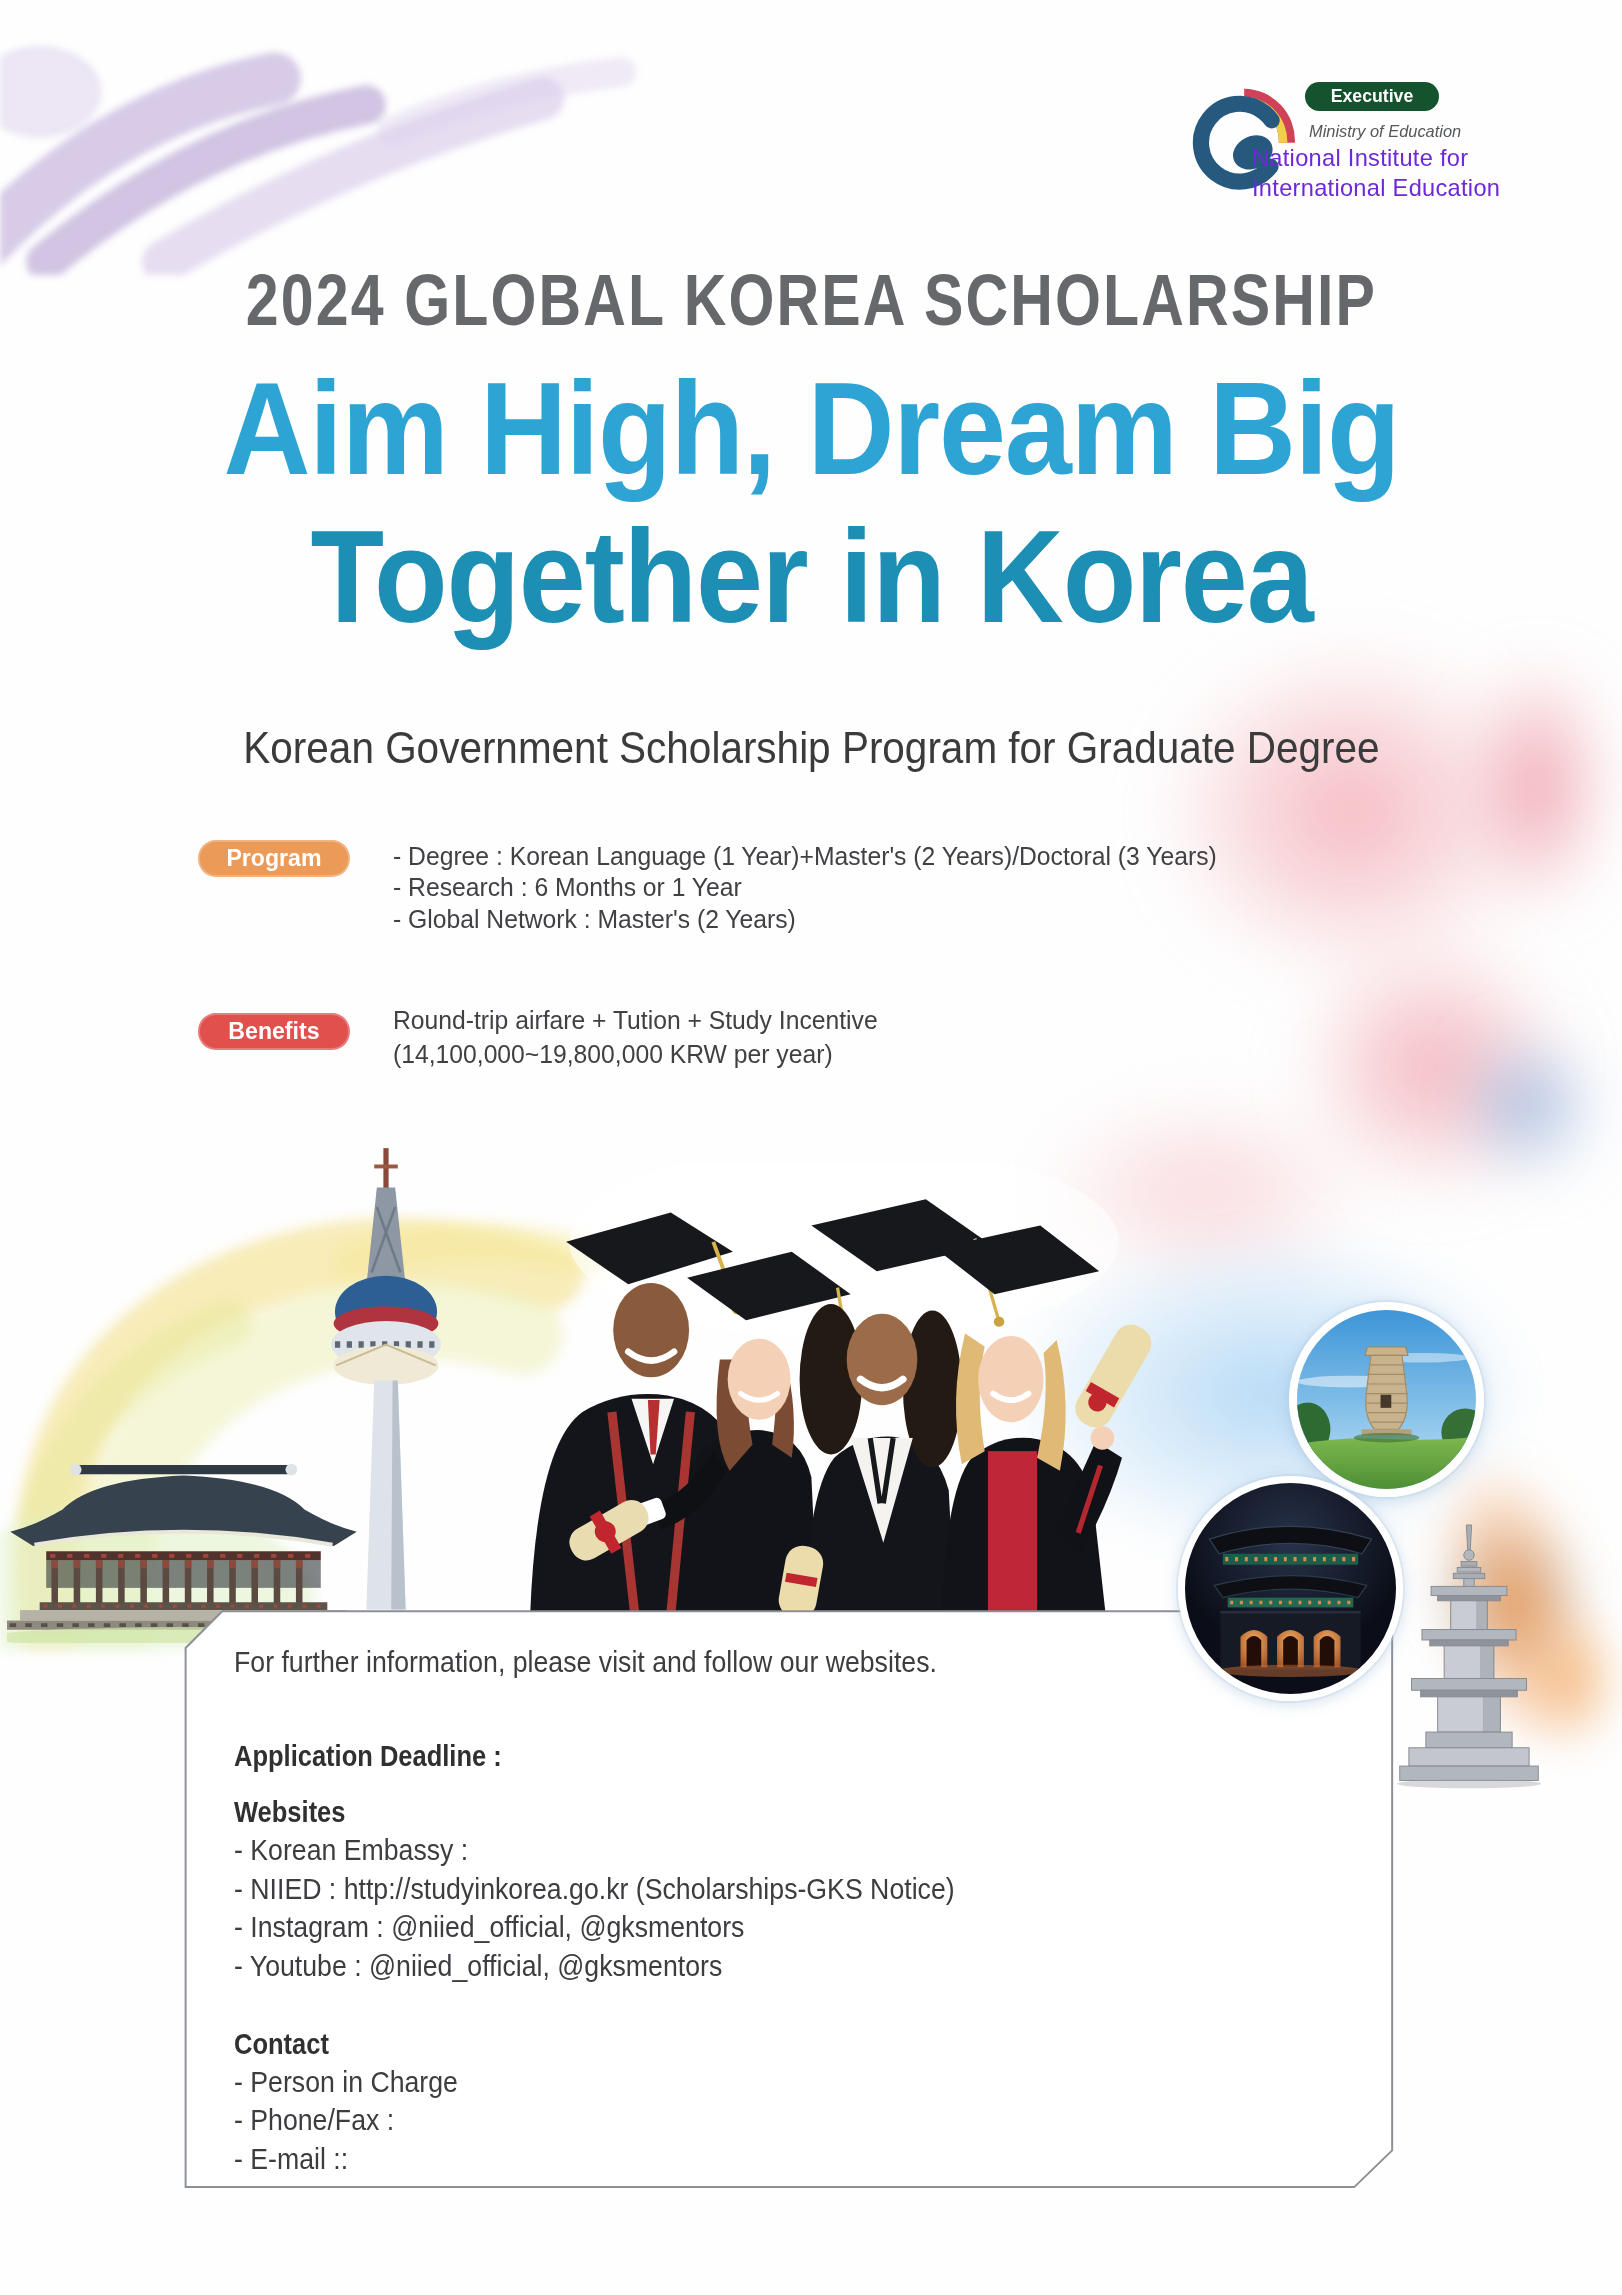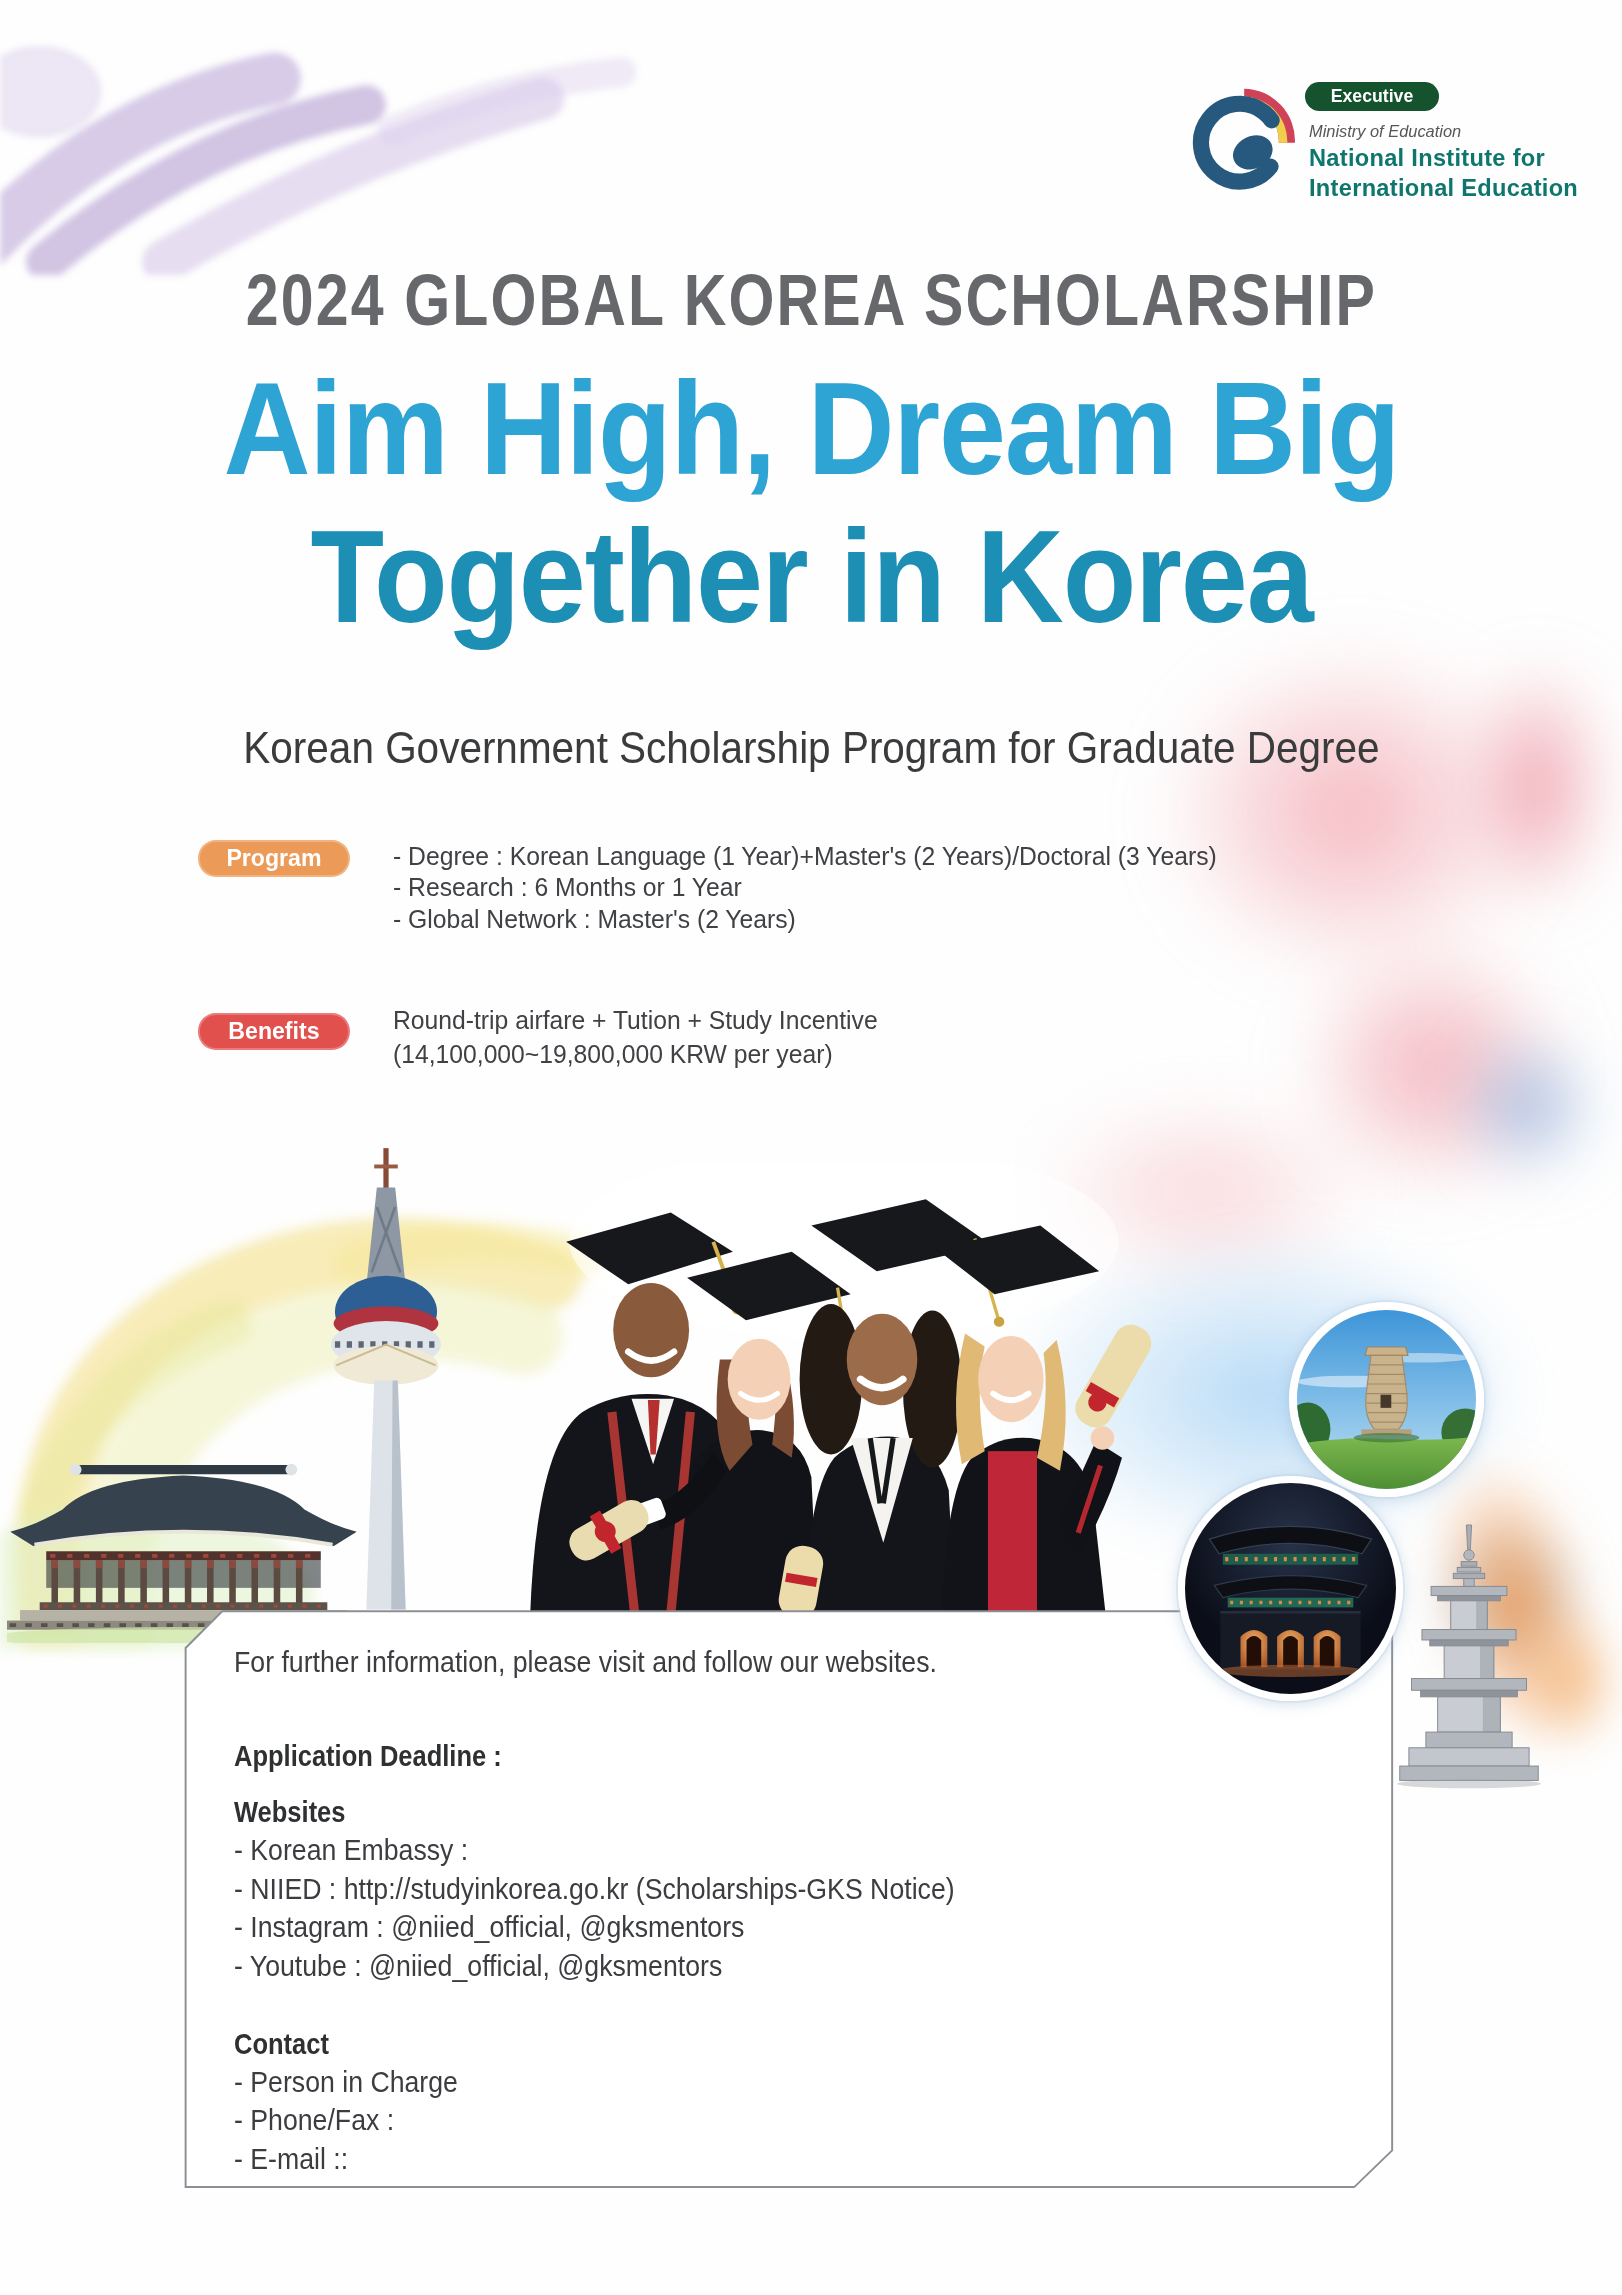--- a/index.html
+++ b/index.html
@@ -21,21 +21,21 @@
   .orangewash2{left:1498px;top:1584px;width:144px;height:196px;background:radial-gradient(closest-side,rgba(244,176,110,.8),rgba(244,176,110,0) 74%);filter:blur(18.3px);z-index:6;}
 
   .purpleswoosh{left:0;top:0;width:654px;height:275px;filter:blur(3.9px);z-index:1;}
   .yellowswoosh{left:0;top:1126px;width:654px;height:523px;filter:blur(6.5px);z-index:1;}
 
   
   .logo-symbol{left:1188px;top:85px;width:108px;height:111px;z-index:4;}
   .badge{left:1305px;top:82px;width:134px;height:29px;background:#14532d;border-radius:14.4px;
          color:#ffffff;font-size:17.7px;font-weight:bold;text-align:center;line-height:29px;z-index:4;}
   .ministry{left:1309px;top:122px;font-size:16.4px;color:#55575a;z-index:4;font-style:italic;}
-  .inst{left:1309px;font-size:23.6px;font-weight:bold;color:#0f766e;z-index:4;letter-spacing:0.3px;}
+  .inst{left:1252px;font-size:23.6px;font-weight:normal;color:#6d28d9;z-index:4;letter-spacing:0.3px;}
 
   
   .kicker{left:0;top:259px;width:1623px;text-align:center;font-size:72px;font-weight:bold;
           color:#67686b;letter-spacing:2.6px;transform:scaleX(.82);transform-origin:center top;z-index:4;}
   .headline{left:0;width:1623px;text-align:center;font-size:131px;font-weight:bold;
             letter-spacing:-1.3px;transform:scaleX(.92);transform-origin:center top;z-index:4;}
   .hl1{top:353px;color:#2ea4d5;}
   .hl2{top:501px;color:#1d8fb4;}
   .subtitle{left:0;top:723px;width:1623px;text-align:center;font-size:44px;color:#3a3b3d;
             transform:scaleX(.92);transform-origin:center top;z-index:4;}

